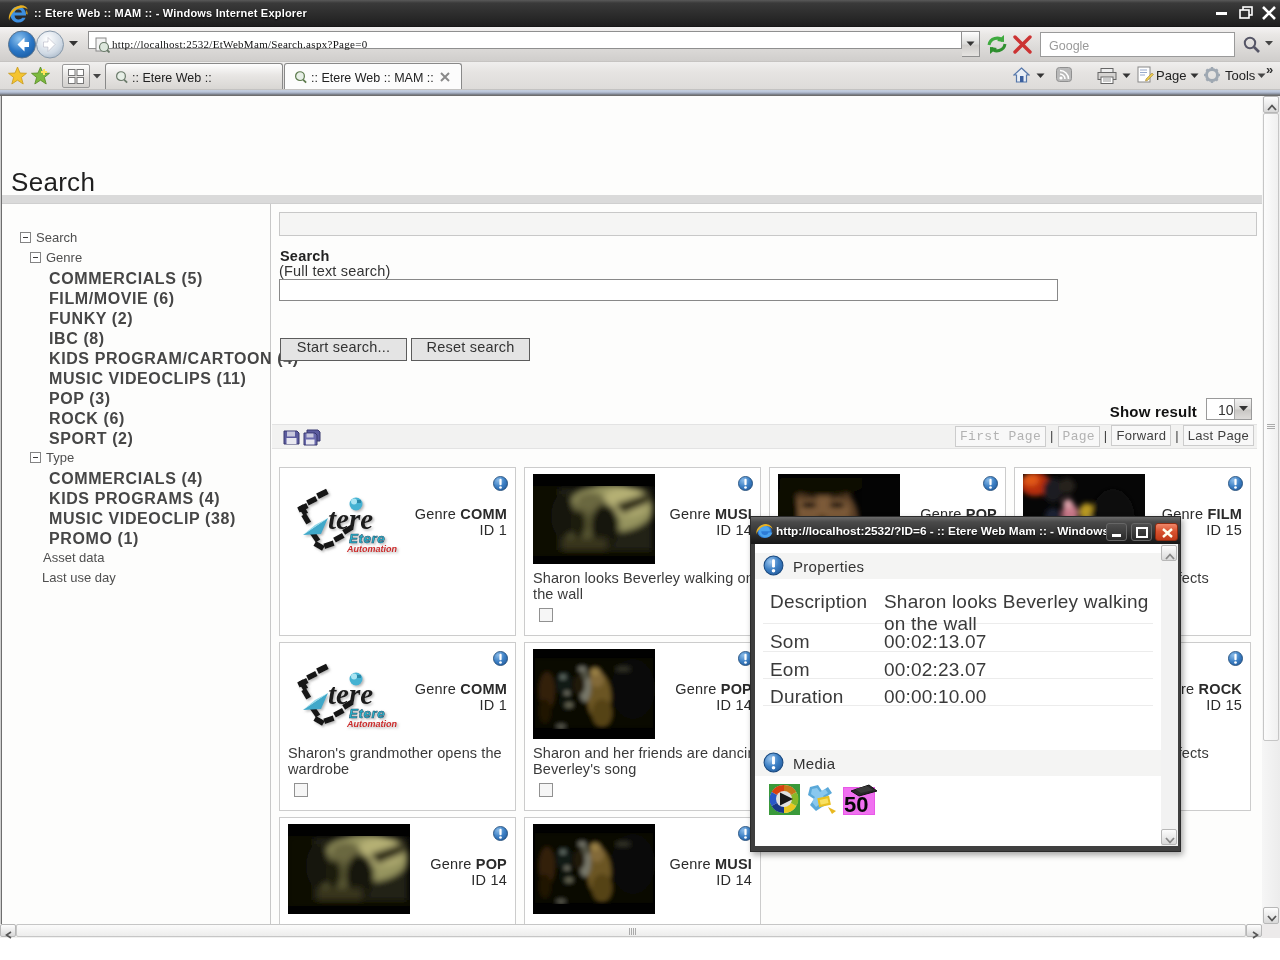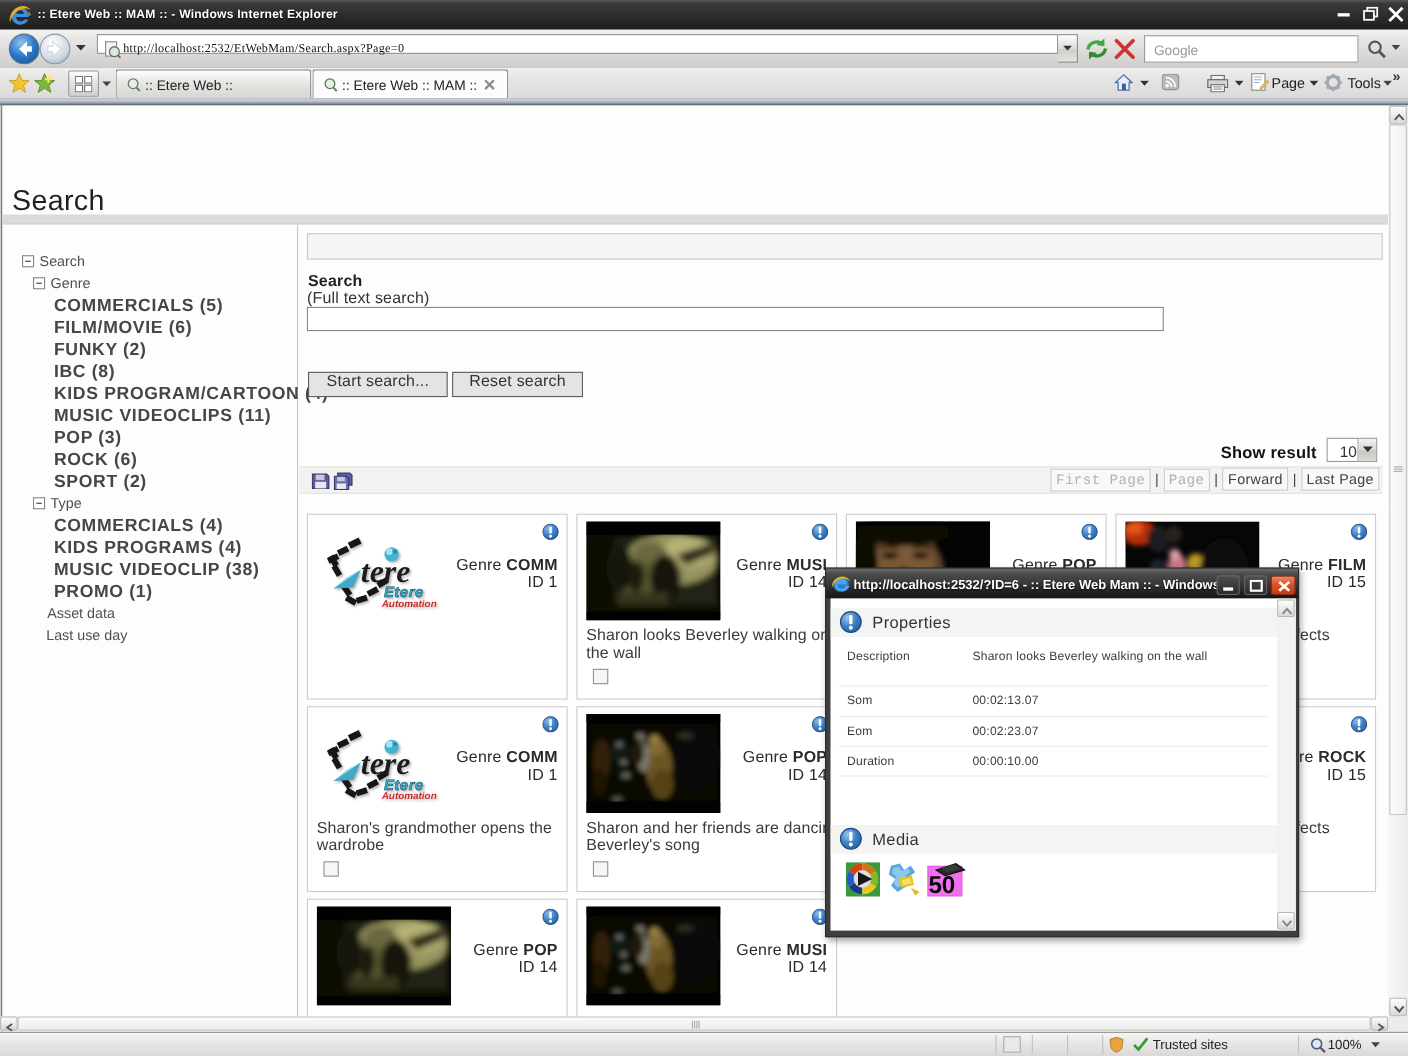--- a/index.html
+++ b/index.html
@@ -76,21 +76,21 @@
 
 
 #popup { left:750px; top:516px; width:431px; height:336px; background:#3f3f3f;
   box-shadow:2px 3px 6px rgba(0,0,0,0.35); border:1px solid #2b2b2b; }
 #ptitle { position:absolute; left:0; top:0; width:100%; height:27px;
   background:linear-gradient(#6b6b6b 0px,#4a4a4a 5px,#3a3a3a 13px,#262626 20px,#161616 27px); }
 #ptitle .t { position:absolute; left:25px; top:7px; width:330px; color:#fff; font-weight:bold; font-size:11.8px; letter-spacing:0px; text-shadow:0 1px 2px #000; white-space:nowrap; overflow:hidden; }
 #pbody { position:absolute; left:4px; top:27px; width:423px; height:302px; background:#fff; overflow:hidden; }
 .sechdr { position:absolute; left:0; width:407px; height:26px; background:#f4f4f3; }
 .sechdr .tx { position:absolute; left:38px; top:5px; font-size:15px; color:#333; letter-spacing:0.3px; }
-.prow { position:absolute; font-size:11px; color:#3a3a3a; letter-spacing:0.2px; }
+.prow { position:absolute; font-size:19px; color:#3a3a3a; letter-spacing:0.2px; }
 #pvscroll { position:absolute; right:0; top:0; width:17px; height:302px; background:#f2f2f2; }
 
 
 #vscroll { left:1262px; top:96px; width:18px; height:828px; background:linear-gradient(90deg,#f6f6f6,#ececec); }
 #hscroll { left:0; top:924px; width:1262px; height:14px; background:#f1f1f0; }
 #corner { left:1262px; top:924px; width:18px; height:14px; background:#eceaea; }
 .sbtn { position:absolute; background:linear-gradient(#fdfdfd,#e8e8e8 60%,#d8d8d8); border:1px solid #b7b7b7; border-radius:2px; }
 
 
 #statusbar { left:0; top:938px; width:1280px; height:22px; border-top:1px solid #909090;
@@ -763,43 +763,20 @@
         </svg></div>
     <div class="sbtn" style="left:1246px;top:0;width:16px;height:13px;"><svg style="margin:3px 0 0 5px" width="7" height="8">
           <path d="M1 1 L5.5 4 L1 7" fill="none" stroke="#555" stroke-width="1.6"></path>
         </svg></div>
     <div style="position:absolute;left:16px;top:0px;width:1230px;height:13px;background:linear-gradient(#fbfbfb,#ededec);border:1px solid #c6c6c6;border-radius:2px;">
       <div style="position:absolute;left:612px;top:3px;width:1px;height:7px;background:#aaa;box-shadow:2px 0 0 #aaa,4px 0 0 #aaa,6px 0 0 #aaa;"></div>
     </div>
   </div>
   <div id="corner" class="abs"></div>
 
-  <div id="statusbar" class="abs">
-    <div class="abs" style="left:905px;top:2px;width:1px;height:17px;background:#c0c0c0;"></div>
-    <div class="abs" style="left:912px;top:3px;width:16px;height:15px;background:#e9e9e9;border:1px solid #aaa;"></div>
-    <div class="abs" style="left:938px;top:2px;width:1px;height:17px;background:#c0c0c0;"></div>
-    <div class="abs" style="left:970px;top:2px;width:1px;height:17px;background:#c0c0c0;"></div>
-    <div class="abs" style="left:1002px;top:2px;width:1px;height:17px;background:#c0c0c0;"></div>
-    <div class="abs" style="left:1180px;top:2px;width:1px;height:17px;background:#c0c0c0;"></div>
-    <svg class="abs" style="left:1008px;top:3px" width="14" height="15" viewBox="0 0 14 15">
-        <path d="M7 1 L13 3 L12 10 C11 13 9 14 7 14.5 C5 14 3 13 2 10 L1 3 z" fill="#e8a33d" stroke="#b07820" stroke-width="0.8"></path>
-      </svg>
-    <svg class="abs" style="left:1030px;top:4px" width="14" height="13">
-        <path d="M1 7 L5 11 L13 1" fill="none" stroke="#2f9e2f" stroke-width="2.4"></path>
-      </svg>
-    <div class="st" style="left:1048px;top:4px;">Trusted sites</div>
-    <svg class="abs" style="left:1190px;top:3px" width="16" height="16" viewBox="0 0 16 16">
-        <circle cx="7" cy="7" r="4.5" fill="#dce8f4" stroke="#557" stroke-width="1.4"></circle>
-        <path d="M10.5 10.5 L14.5 14.5" stroke="#557" stroke-width="2"></path>
-      </svg>
-    <div class="st" style="left:1207px;top:4px;">100%</div>
-    <svg class="abs" style="left:1246px;top:8px" width="10" height="7">
-        <path d="M0.5 0.5 L4.5 5 L8.5 0.5 z" fill="#444"></path>
-      </svg>
-  </div>
 
   <div id="popup" class="abs">
     <div id="ptitle">
       <svg class="abs" style="left:4px;top:4px" width="19" height="19" viewBox="0 0 24 24">
         <ellipse cx="12" cy="13" rx="9" ry="8.5" fill="#2d7bd6"></ellipse>
         <path d="M5 13 a7 7 0 0 1 14 0 l-11 0 a4.6 4.6 0 0 0 9 1.5 l 5 0 a9 9 0 0 1 -17.5 -1.5z" fill="#4aa3ef"></path>
         <path d="M2 17 C0 10 8 3 15 4 C20 5 22 8 22 10 C19 5 10 5 6 10 C3 13 2 15 2 17z" fill="#e8b021"></path>
       </svg>
       <div class="t">http://localhost:2532/?ID=6 - :: Etere Web Mam :: - Windows...</div>
       <div class="abs" style="left:355px;top:6px;width:21px;height:18px;background:linear-gradient(#4e4e4e,#2a2a2a);border:1px solid #666;border-radius:3px;">

